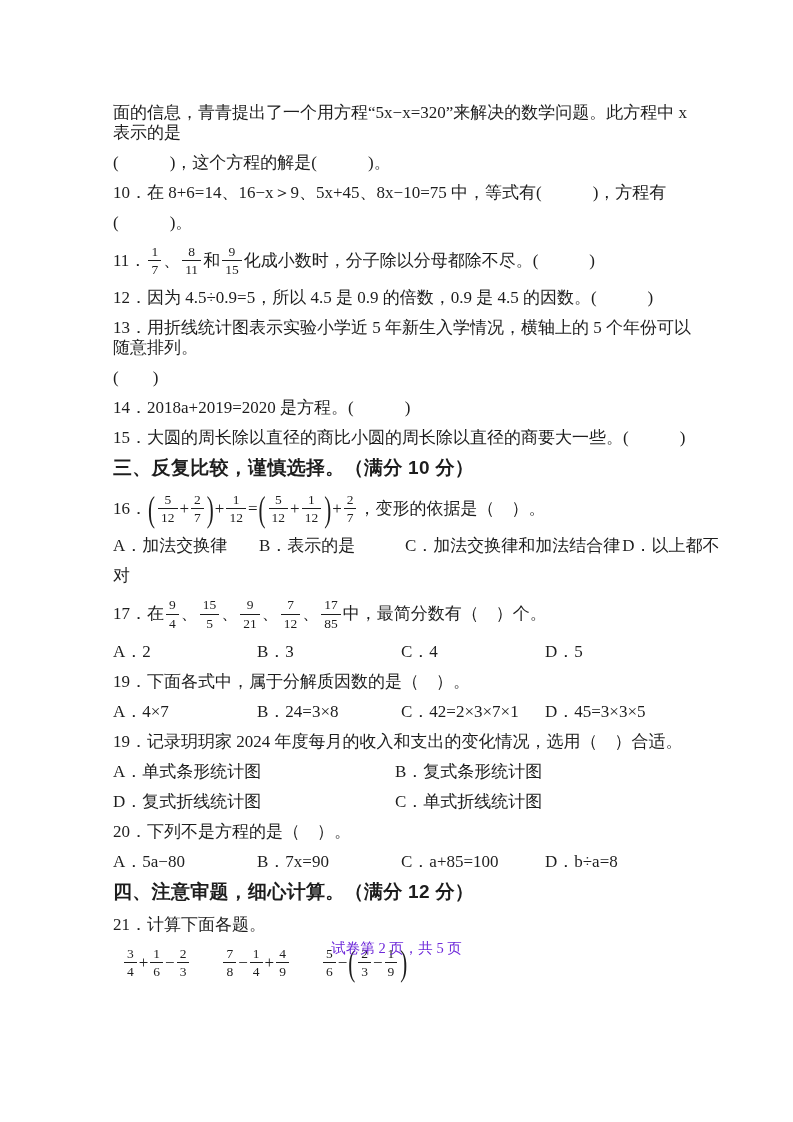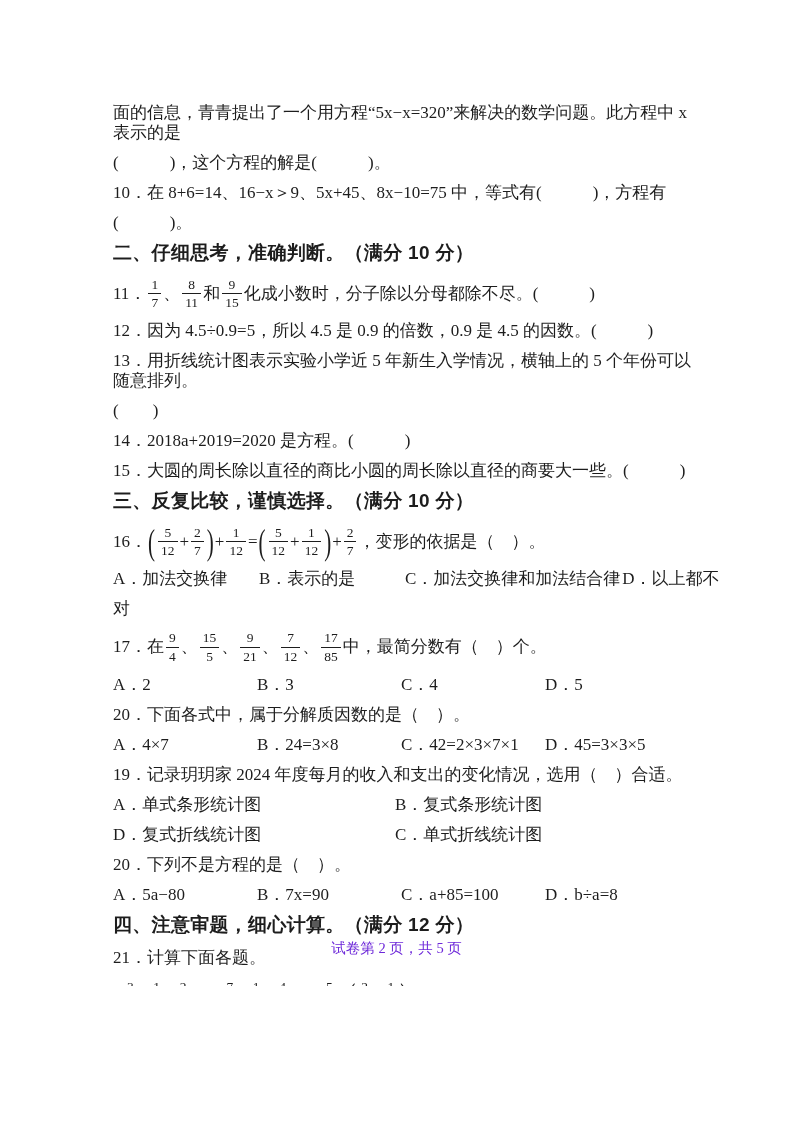--- a/index.html
+++ b/index.html
@@ -47,34 +47,33 @@
 </style>
 </head>
 <body>
 
 <div class="page" style="background: rgb(255, 255, 255); color: rgb(29, 29, 29);">
   <main class="content" id="lines-root">
       <div class="line text"><span class="seg">面的信息，青青提出了一个用方程“5x−x=320”来解决的数学问题。此方程中 x 表示的是</span></div>
       <div class="line text"><span class="seg">(　　　)，这个方程的解是(　　　)。</span></div>
       <div class="line text"><span class="seg">10．在 8+6=14、16−x＞9、5x+45、8x−10=75 中，等式有(　　　)，方程有</span></div>
       <div class="line text"><span class="seg">(　　　)。</span></div>
-      <div class="line heading"><span class="seg">二、仔细思考，准确判断。（满分 10 分）</span></div>
       <div class="line fracline"><span class="seg">11．</span><span class="frac"><span class="num">1</span><span class="den">7</span></span><span class="seg">、</span><span class="frac"><span class="num">8</span><span class="den">11</span></span><span class="seg">和</span><span class="frac"><span class="num">9</span><span class="den">15</span></span><span class="seg">化成小数时，分子除以分母都除不尽。(　　　)</span></div>
       <div class="line text"><span class="seg">12．因为 4.5÷0.9=5，所以 4.5 是 0.9 的倍数，0.9 是 4.5 的因数。(　　　)</span></div>
       <div class="line text"><span class="seg">13．用折线统计图表示实验小学近 5 年新生入学情况，横轴上的 5 个年份可以随意排列。</span></div>
       <div class="line text"><span class="seg">(　　)</span></div>
       <div class="line text"><span class="seg">14．2018a+2019=2020 是方程。(　　　)</span></div>
       <div class="line text"><span class="seg">15．大圆的周长除以直径的商比小圆的周长除以直径的商要大一些。(　　　)</span></div>
       <div class="line heading"><span class="seg">三、反复比较，谨慎选择。（满分 10 分）</span></div>
       <div class="line fracline"><span class="seg">16．</span><span class="bigp">(</span><span class="frac"><span class="num">5</span><span class="den">12</span></span><span class="seg">+</span><span class="frac"><span class="num">2</span><span class="den">7</span></span><span class="bigp">)</span><span class="seg">+</span><span class="frac"><span class="num">1</span><span class="den">12</span></span><span class="seg">=</span><span class="bigp">(</span><span class="frac"><span class="num">5</span><span class="den">12</span></span><span class="seg">+</span><span class="frac"><span class="num">1</span><span class="den">12</span></span><span class="bigp">)</span><span class="seg">+</span><span class="frac"><span class="num">2</span><span class="den">7</span></span><span class="seg">，变形的依据是（　）。</span></div>
       <div class="line options options-packed"><span class="opt">A．加法交换律</span><span class="opt">B．表示的是</span><span class="opt">C．加法交换律和加法结合律</span><span class="opt">D．以上都不</span></div>
       <div class="line text"><span class="seg">对</span></div>
       <div class="line fracline"><span class="seg">17．在</span><span class="frac"><span class="num">9</span><span class="den">4</span></span><span class="seg">、</span><span class="frac"><span class="num">15</span><span class="den">5</span></span><span class="seg">、</span><span class="frac"><span class="num">9</span><span class="den">21</span></span><span class="seg">、</span><span class="frac"><span class="num">7</span><span class="den">12</span></span><span class="seg">、</span><span class="frac"><span class="num">17</span><span class="den">85</span></span><span class="seg">中，最简分数有（　）个。</span></div>
       <div class="line options options-four"><span class="opt">A．2</span><span class="opt">B．3</span><span class="opt">C．4</span><span class="opt">D．5</span></div>
-      <div class="line text"><span class="seg">20．下面各式中，属于分解质因数的是（　）。</span></div>
+      <div class="line text"><span class="seg">19．下面各式中，属于分解质因数的是（　）。</span></div>
       <div class="line options options-four"><span class="opt">A．4×7</span><span class="opt">B．24=3×8</span><span class="opt">C．42=2×3×7×1</span><span class="opt">D．45=3×3×5</span></div>
       <div class="line text"><span class="seg">19．记录玥玥家 2024 年度每月的收入和支出的变化情况，选用（　）合适。</span></div>
       <div class="line options options-two"><span class="opt">A．单式条形统计图</span><span class="opt">B．复式条形统计图</span></div>
       <div class="line options options-two"><span class="opt">D．复式折线统计图</span><span class="opt">C．单式折线统计图</span></div>
       <div class="line text"><span class="seg">20．下列不是方程的是（　）。</span></div>
       <div class="line options options-four"><span class="opt">A．5a−80</span><span class="opt">B．7x=90</span><span class="opt">C．a+85=100</span><span class="opt">D．b÷a=8</span></div>
       <div class="line heading"><span class="seg">四、注意审题，细心计算。（满分 12 分）</span></div>
       <div class="line text"><span class="seg">21．计算下面各题。</span></div>
       <div class="line fracline mathline"><span class="frac"><span class="num">3</span><span class="den">4</span></span><span class="seg">+</span><span class="frac"><span class="num">1</span><span class="den">6</span></span><span class="seg">−</span><span class="frac"><span class="num">2</span><span class="den">3</span></span><span class="gap"></span><span class="frac"><span class="num">7</span><span class="den">8</span></span><span class="seg">−</span><span class="frac"><span class="num">1</span><span class="den">4</span></span><span class="seg">+</span><span class="frac"><span class="num">4</span><span class="den">9</span></span><span class="gap"></span><span class="frac"><span class="num">5</span><span class="den">6</span></span><span class="seg">−</span><span class="bigp">(</span><span class="frac"><span class="num">2</span><span class="den">3</span></span><span class="seg">−</span><span class="frac"><span class="num">1</span><span class="den">9</span></span><span class="bigp">)</span></div>
     </main>

